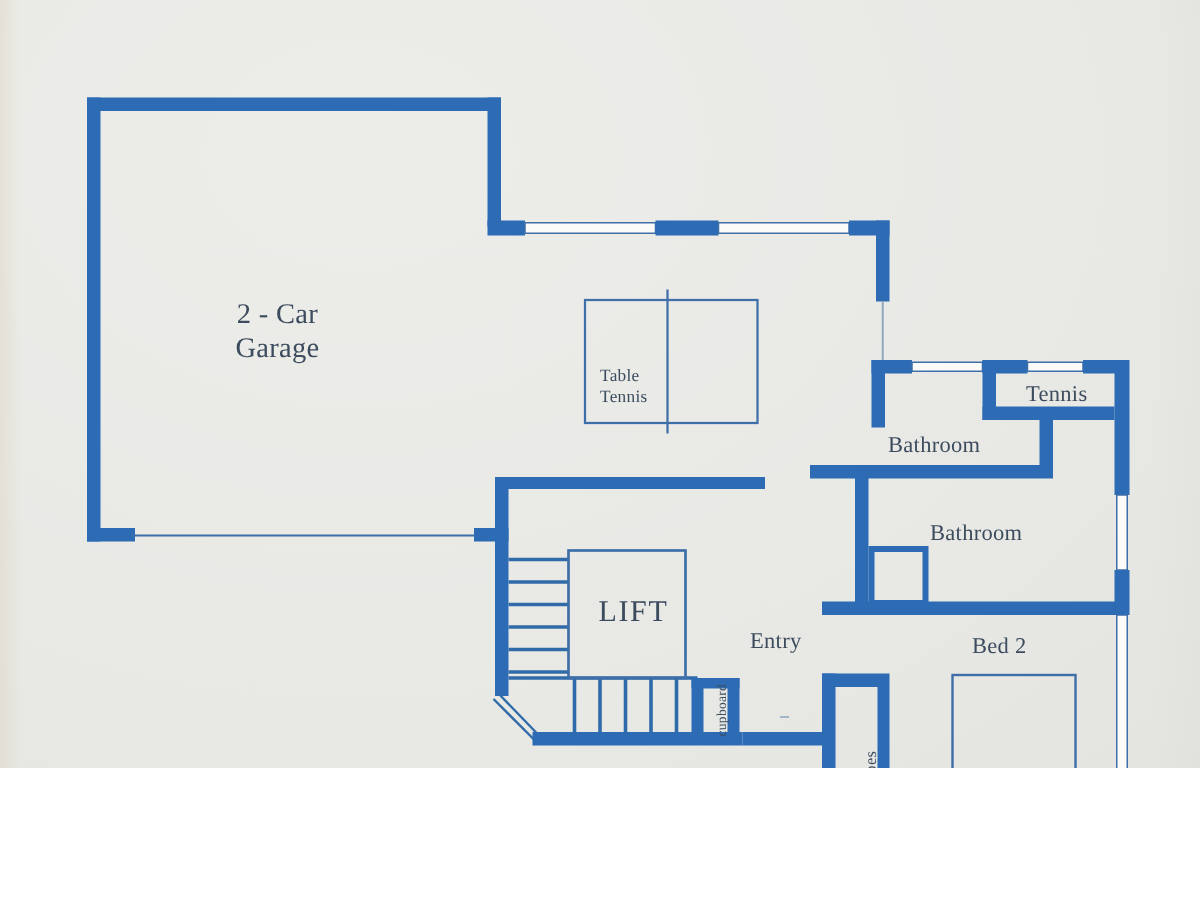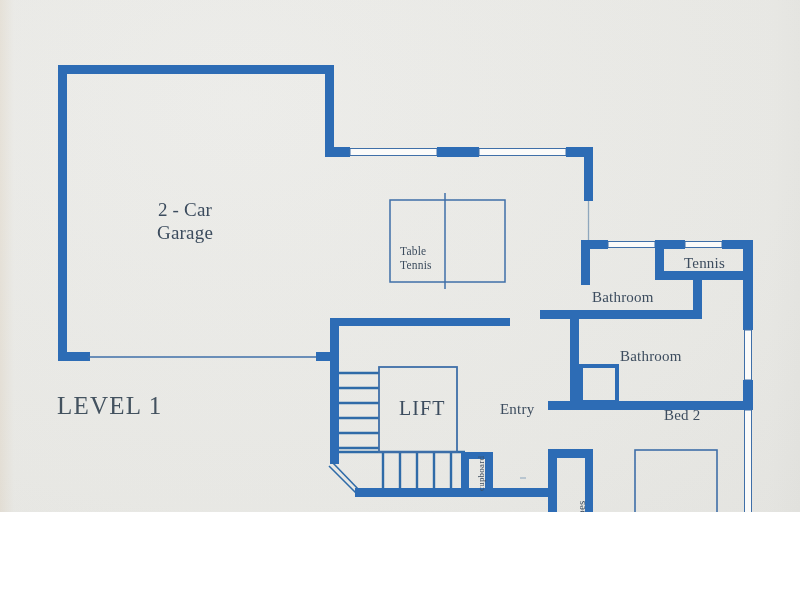--- a/index.html
+++ b/index.html
@@ -227,22 +227,21 @@
 Tennis</div>
 
   <div class="lbl lbl-room" style="left:684px; top:254px;">Tennis</div>
 
   <div class="lbl lbl-room" style="left:592px; top:288px;">Bathroom</div>
 
   <div class="lbl lbl-room" style="left:620px; top:347px;">Bathroom</div>
 
   <div class="lbl lbl-lift" style="left:399px; top:396px;">LIFT</div>
 
-  <div class="lbl lbl-room" style="left:500px; top:400px;">Entry</div>
-
-  <div class="lbl lbl-room" style="left:648px; top:406px;margin-left:16px;">Bed 2</div>
+  <div class="lbl lbl-room" style="left:500px; top:419px;">Entry</div>
+
+  <div class="lbl lbl-room" style="left:648px; top:422px;">Bed 2</div>
 
   <div class="lbl lbl-vert" style="left:575px; top:529px;">Robes</div>
 
   <div class="lbl lbl-vert-cup" style="left:476px; top:491px;">cupboard</div>
 
-  <div class="lbl lbl-level" style="left:57px; top:391px;">LEVEL 1</div>
 </div>
 
 </body></html>

